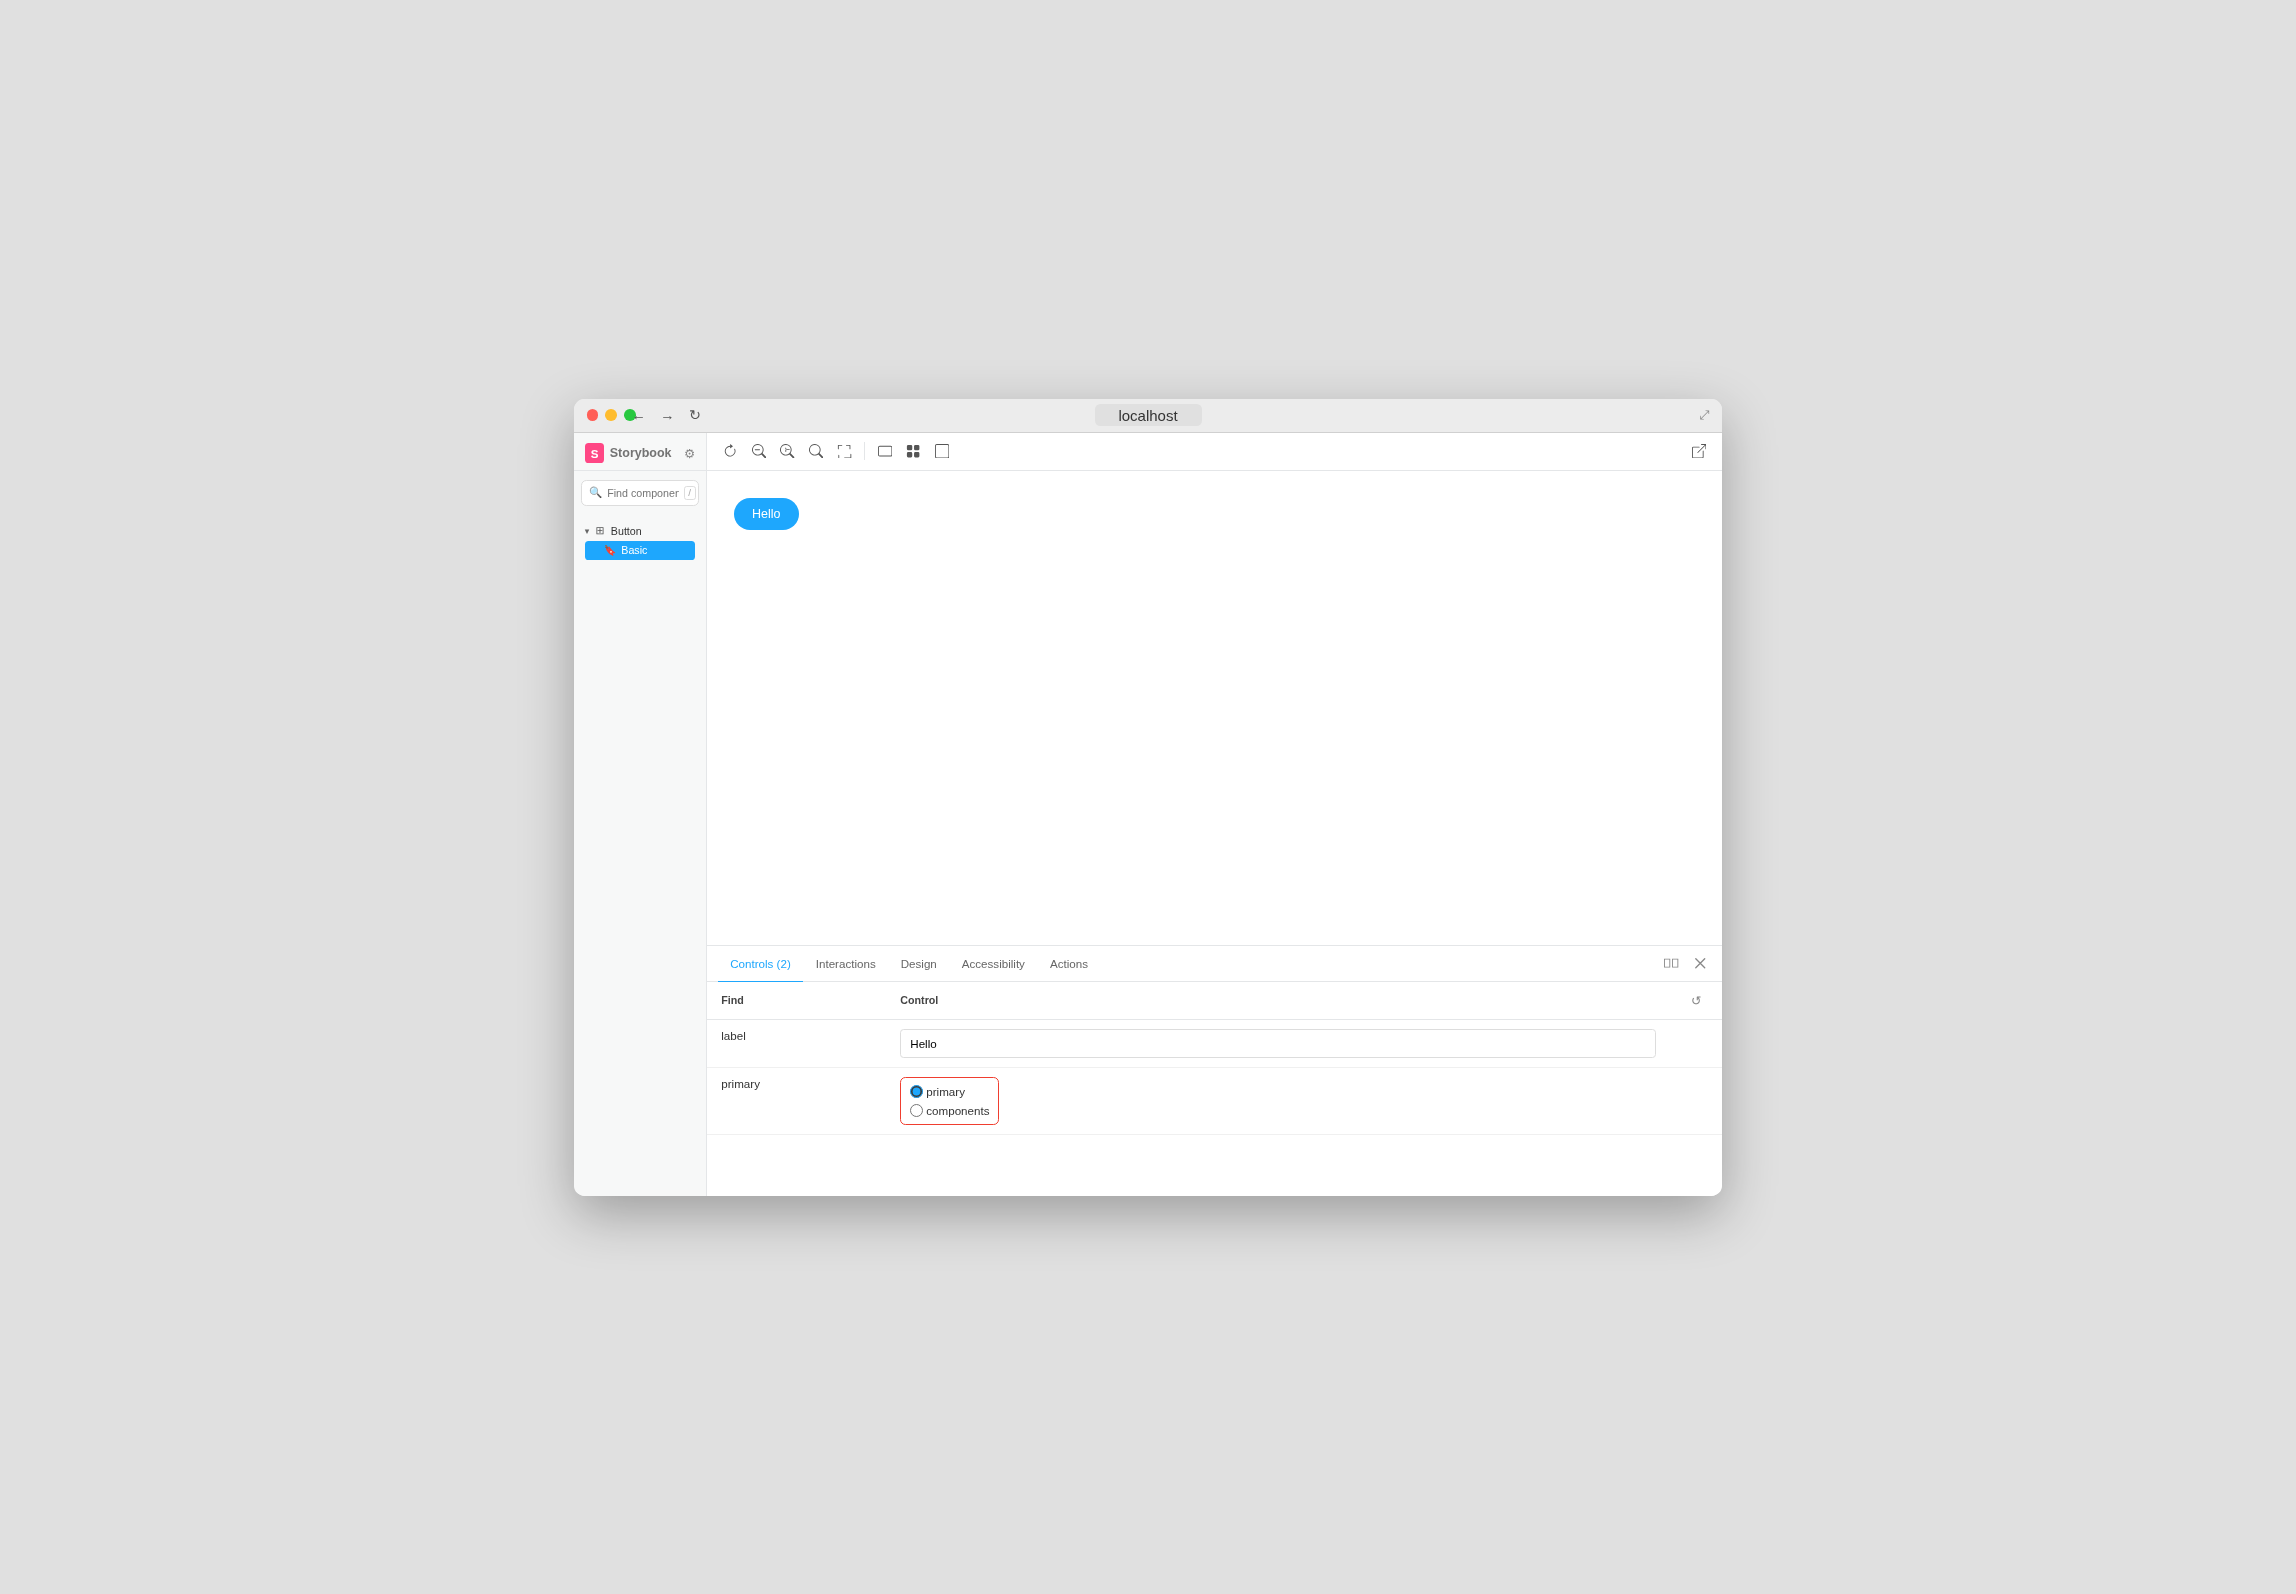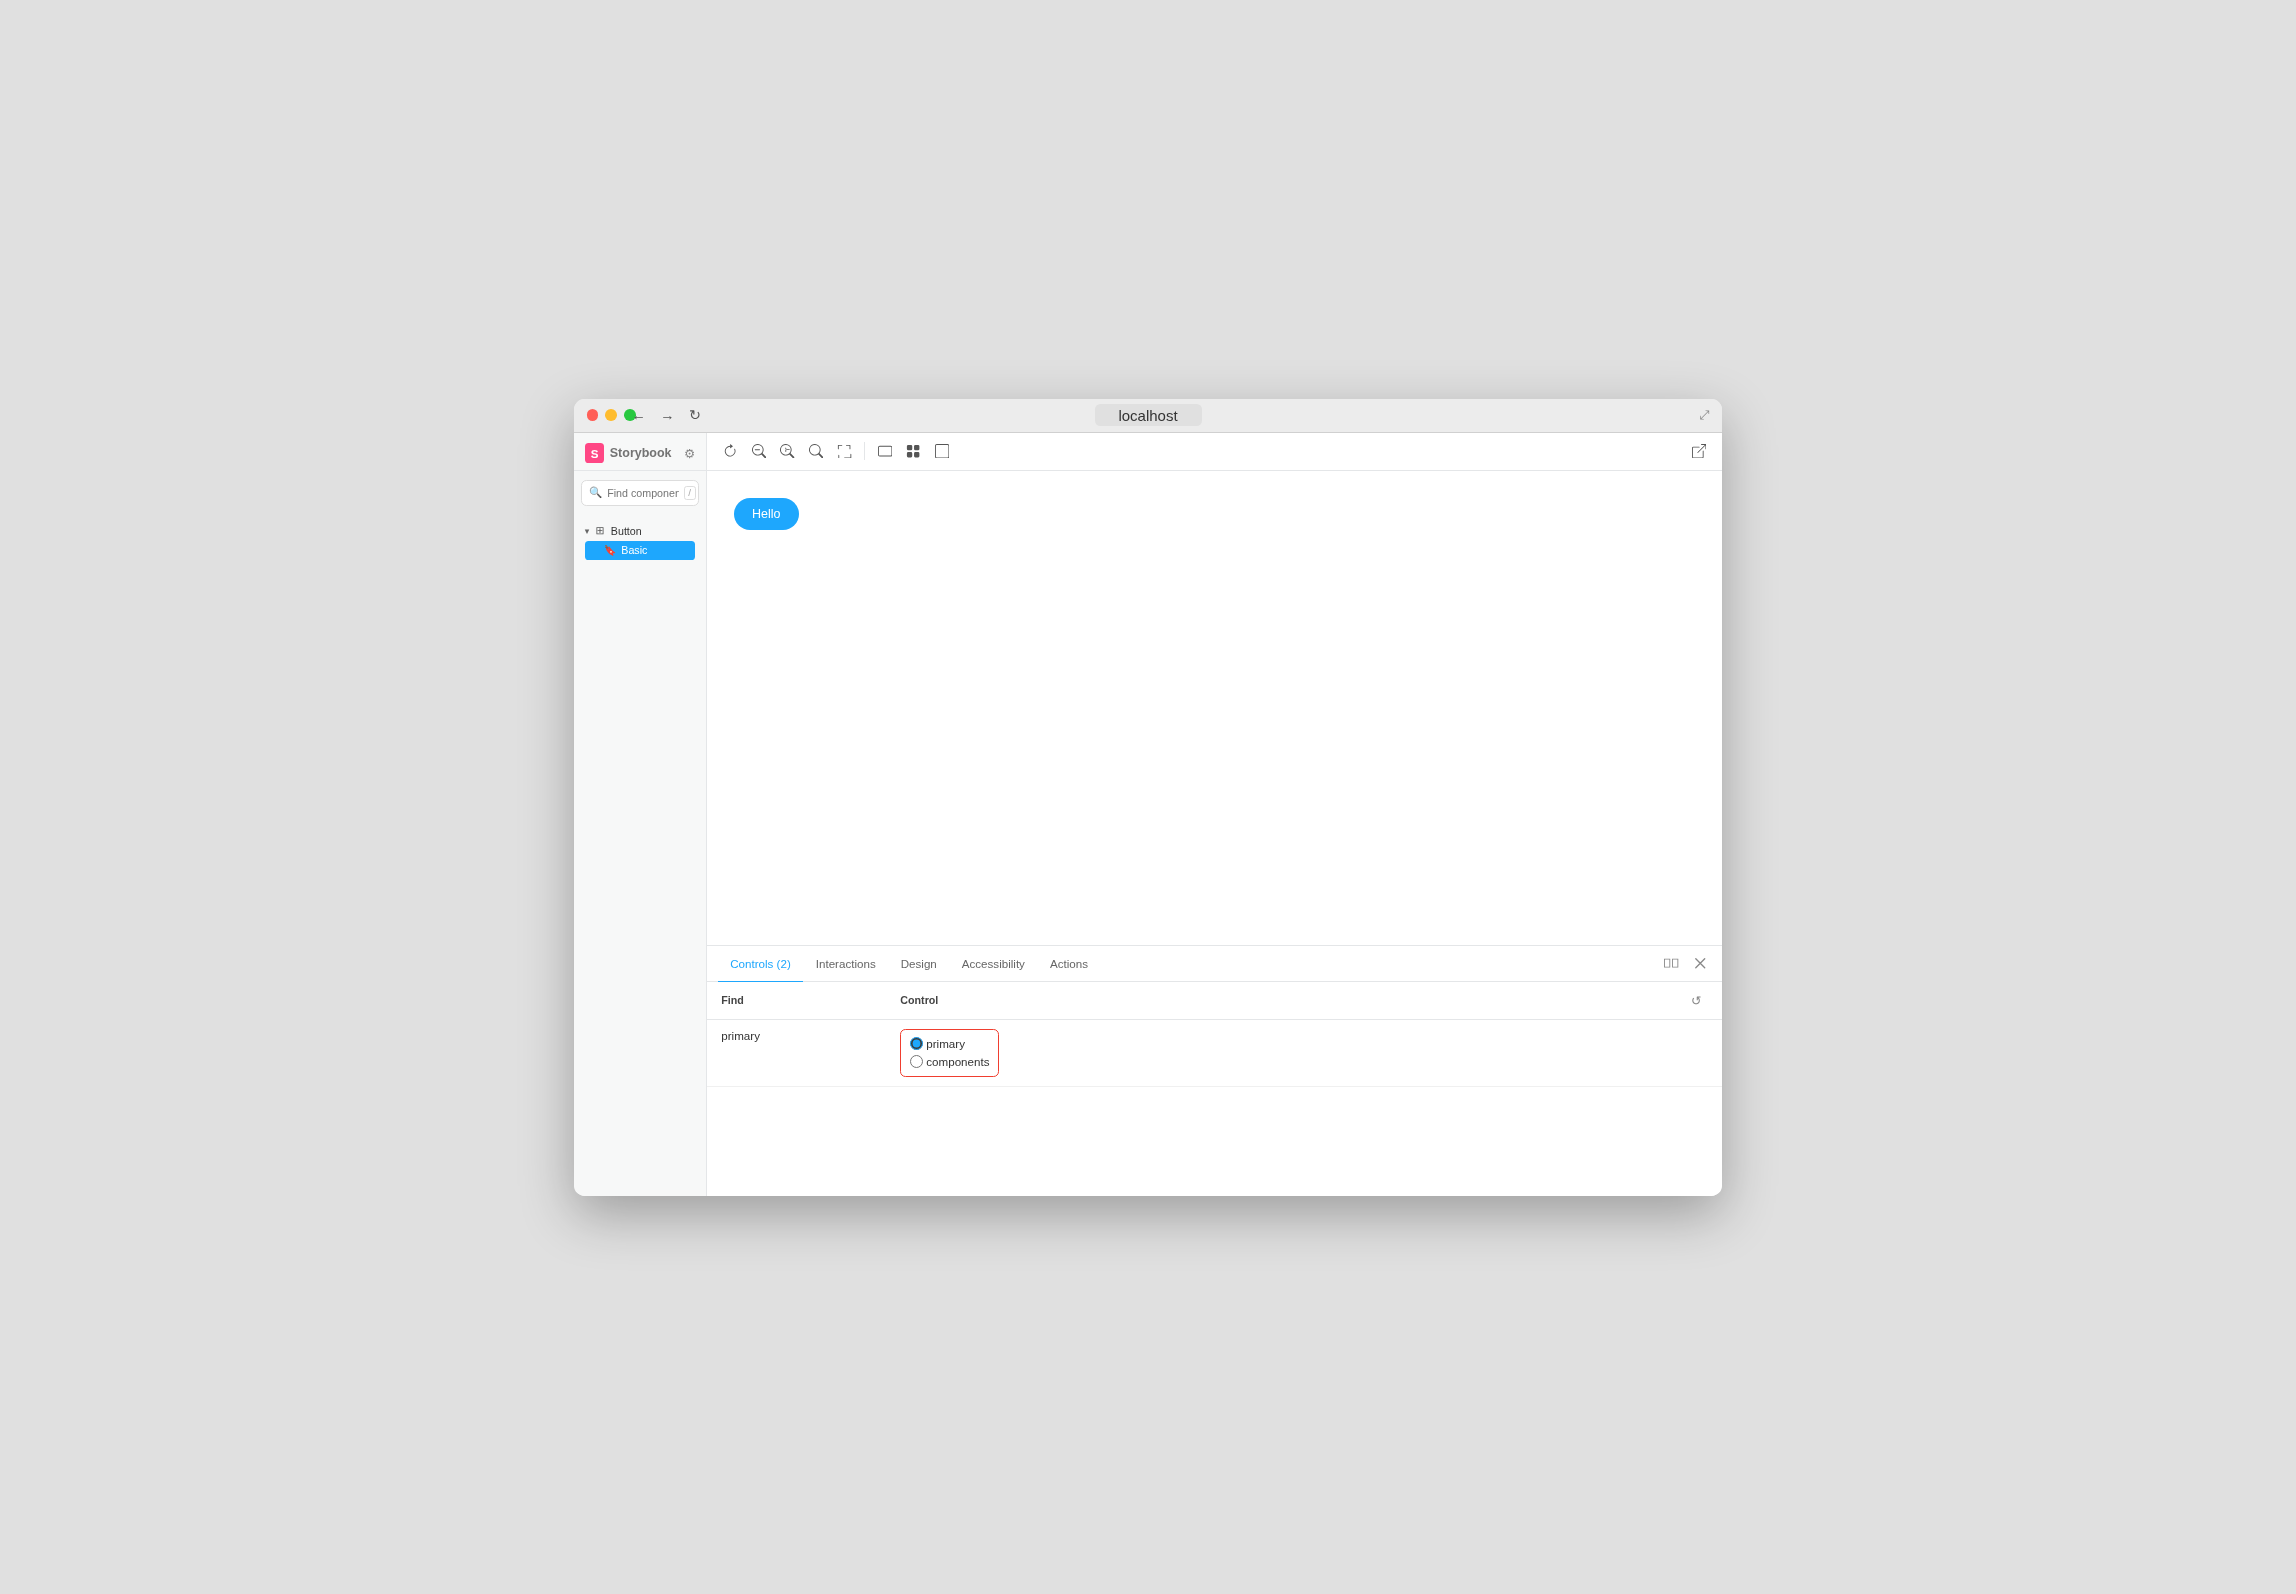--- a/index.html
+++ b/index.html
@@ -534,20 +534,29 @@
                 </th>
                 <th>
                   <span>Control</span>
                 </th>
                 <th style="width:36px;">
                   <button class="reset-btn" title="Reset all">↺</button>
                 </th>
               </tr>
             </thead>
             <tbody>
+              <tr>
+                <td>
+                  <span>label</span>
+                </td>
+                <td>
+                  <input class="control-label-input" type="text" value="Hello" style="">
+                </td>
+                <td></td>
+              </tr>
               <tr>
                 <td>
                   <span>primary</span>
                 </td>
                 <td>
                   <div class="variant-control">
                     <label class="radio-option">
                       <input type="radio" name="variant" value="primary" checked="" style="">
                       <span>primary</span>
                     </label>

